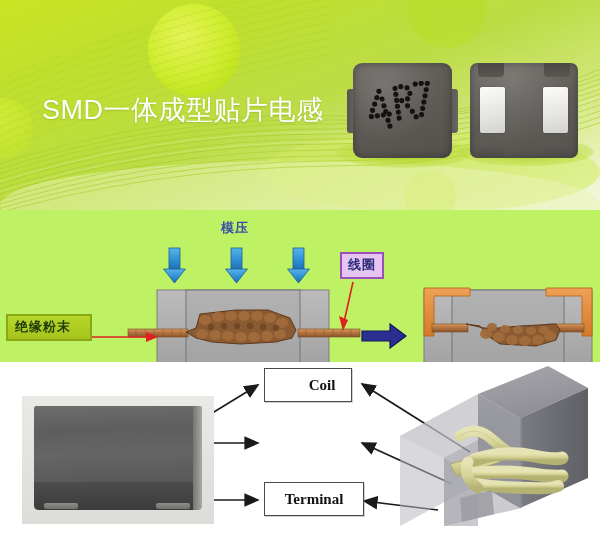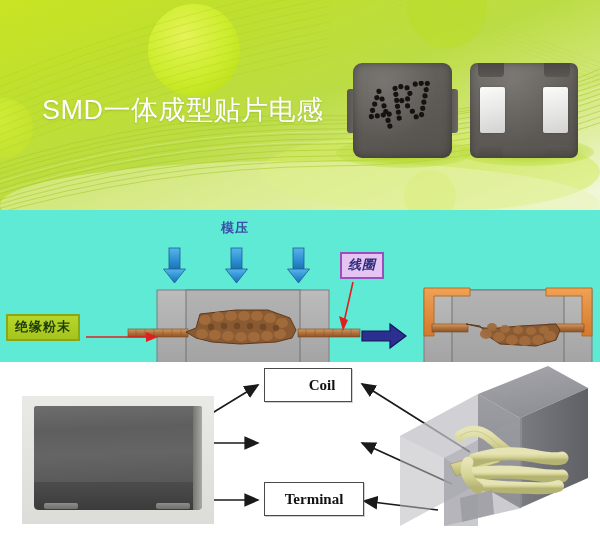--- a/index.html
+++ b/index.html
@@ -90,21 +90,21 @@
     position:absolute; bottom:0; width:24px; height:13px;
     background: linear-gradient(180deg,#5d5955,#4a4643);
   }
   .ind-b-foot.l { left:9px; border-radius:4px 4px 0 0; }
   .ind-b-foot.r { right:9px; border-radius:4px 4px 0 0; }
 
   
   .diagram {
     position: absolute; left: 0; top: 210px;
     width: 600px; height: 160px;
-    background: #5eead4;
+    background: #bef264;
   }
   .lbl-mould {
     position: absolute; left: 221px; top: 219px;
     font-size: 13px; font-weight: bold;
     color: #3a4fa8;
     font-family: "Liberation Sans", sans-serif;
     letter-spacing: 1px;
     z-index: 9;
   }
   .box-coil {
@@ -113,21 +113,21 @@
     background: #e5c4f2;
     border: 2px solid #9a4fbd;
     color: #2b2b7a;
     font-size: 13px; font-weight: bold;
     letter-spacing: 1px;
     font-family: "Liberation Sans", sans-serif;
     z-index: 9;
   }
   .box-powder {
     position: absolute; left: 6px; top: 314px;
-    padding: 2px 7px 3px 7px;
+    padding: 2px 19px 3px 7px;
     background: linear-gradient(180deg,#b7d62a,#a6c41c);
     border: 2px solid #8aa814;
     color: #1f3d0a;
     font-size: 13px; font-weight: bold;
     letter-spacing: 1px;
     font-family: "Liberation Sans", sans-serif;
     z-index: 9;
   }
 
   
@@ -470,21 +470,21 @@
           <ellipse cx="492" cy="117" rx="5" ry="4"></ellipse>
             <ellipse cx="505" cy="119" rx="5" ry="4"></ellipse>
           <ellipse cx="518" cy="120" rx="5" ry="4"></ellipse>
             <ellipse cx="531" cy="121" rx="5" ry="4"></ellipse>
           <ellipse cx="544" cy="120" rx="5" ry="4"></ellipse>
         </g>
       </g>
     </svg>
 
     <div class="lbl-mould" style="position:absolute; left:221px; top:9px;">模压</div>
-    <div class="box-coil" style="position:absolute; left:340px; top:42px;font-style:italic;">线圈</div>
+    <div class="box-coil" style="position:absolute; left:340px; top:42px;">线圈</div>
     <div class="box-powder" style="position:absolute; left:6px; top:104px;">绝缘粉末</div>
   </div>
 
   <div class="bottom">
 
     <svg viewBox="0 0 600 179" width="600" height="179" preserveAspectRatio="none" style="position:absolute; left:0; top:0;">
       <defs>
         <marker id="ah" markerWidth="9" markerHeight="9" refX="8" refY="4.5" orient="auto">
           <polygon points="0,0.5 9,4.5 0,8.5" fill="#1a1a1a"></polygon>
         </marker>

